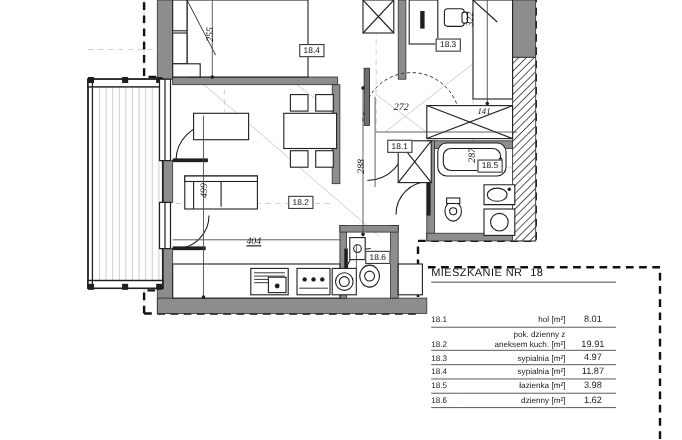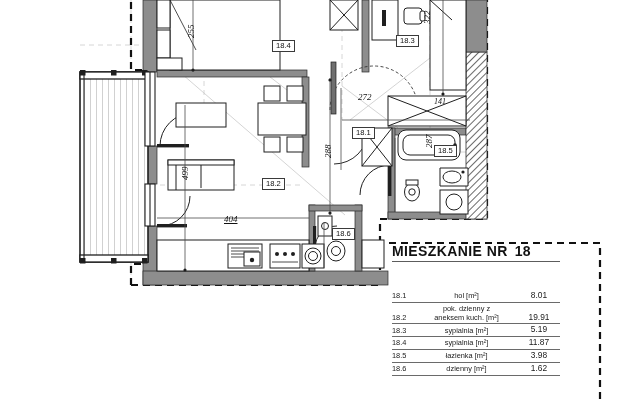--- a/index.html
+++ b/index.html
@@ -29,22 +29,22 @@
   }
 
   
   .legend {
     position: absolute;
     left: 392px;
     top: 243px;
     width: 168px;
   }
   .legend-title {
-    font-size: 14px;
-    font-weight: 700;
+    font-size: 10px;
+    font-weight: 400;
     letter-spacing: 0.4px;
     color: #111;
     border-bottom: 1.4px solid #5c5c5c;
     padding-bottom: 2px;
     white-space: nowrap;
   }
   .legend-title .nr-num { padding-left: 7px; }
   .legend-table {
     margin-top: 28px;
     width: 100%;
@@ -56,21 +56,21 @@
     padding: 1px 0 1px 0;
     border-bottom: 0.9px solid #6a6a6a;
     vertical-align: bottom;
     line-height: 1.18;
   }
   .legend-table td.code {
     width: 24px;
     white-space: nowrap;
     padding-right: 3px;
   }
-  .legend-table td.name { text-align: center; }
+  .legend-table td.name { text-align: right; }
   .legend-table td.val {
     text-align: center;
     width: 42px;
     font-size: 8.4px;
     padding-left: 4px;
   }
   .legend-table tr.two-line td { line-height: 1.25; }
   .sub-line {
     display: block;
     white-space: nowrap;
@@ -375,21 +375,21 @@
           <td class="code">18.2</td>
           <td class="name">
             <span class="sub-line">pok. dzienny z</span>
             <span class="sub-line">aneksem kuch. [m²]</span>
           </td>
           <td class="val">19.91</td>
         </tr>
         <tr>
           <td class="code">18.3</td>
           <td class="name">sypialnia [m²]</td>
-          <td class="val">5.19</td>
+          <td class="val">4.97</td>
         </tr>
         <tr>
           <td class="code">18.4</td>
           <td class="name">sypialnia [m²]</td>
           <td class="val">11.87</td>
         </tr>
         <tr>
           <td class="code">18.5</td>
           <td class="name">łazienka [m²]</td>
           <td class="val">3.98</td>

